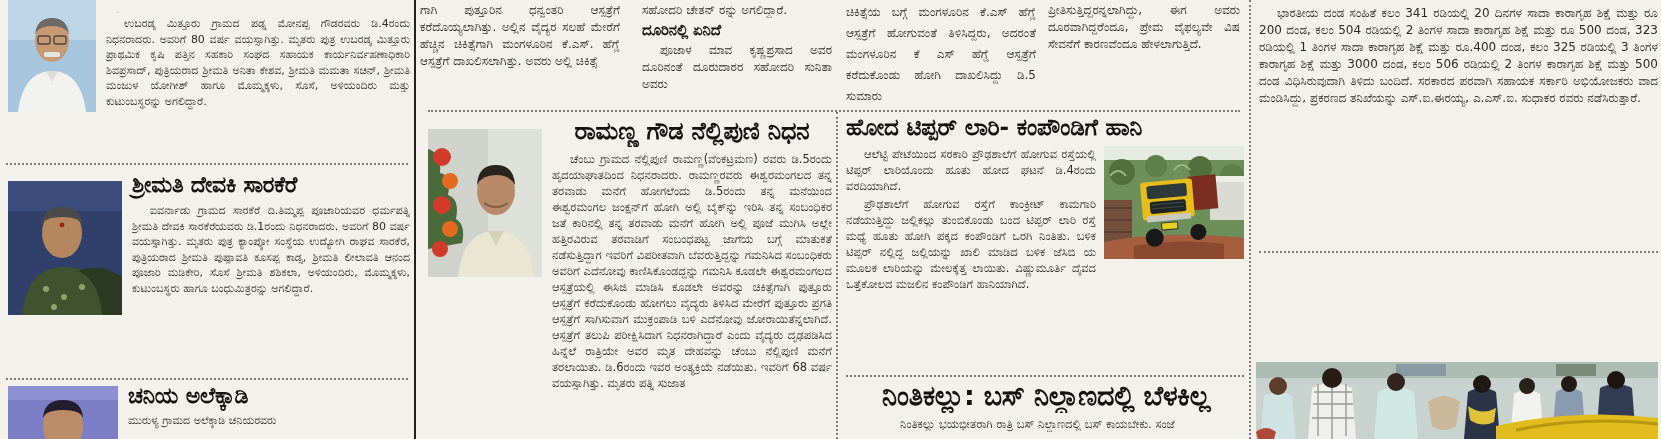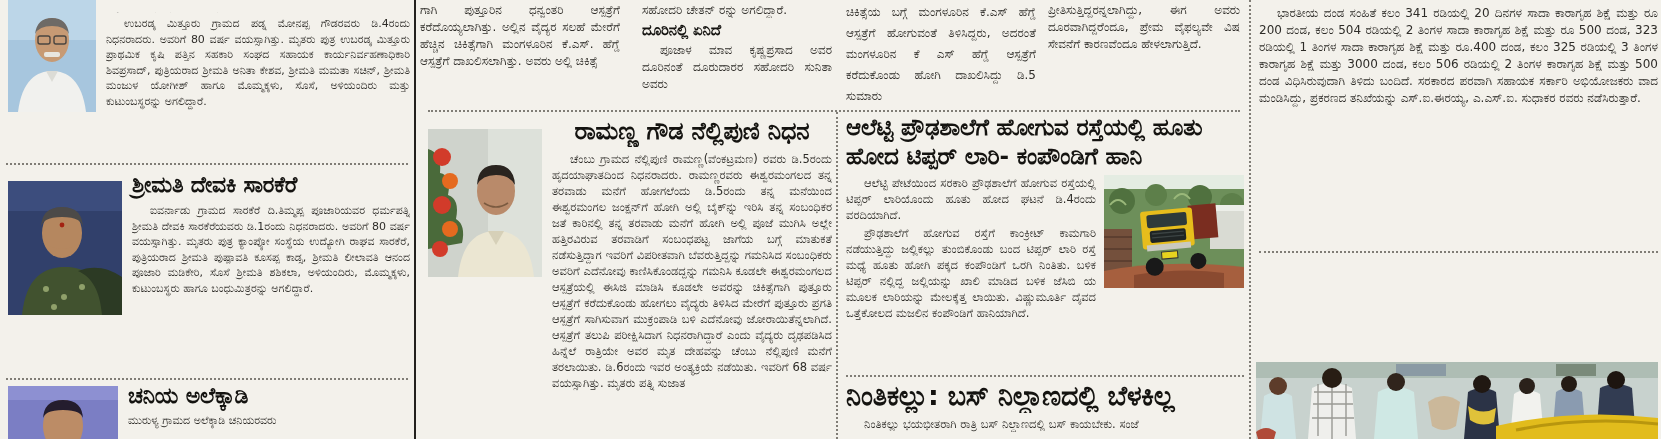--- a/index.html
+++ b/index.html
@@ -115,21 +115,20 @@
       <path d="M49,56 q1,-20 19,-20 q18,0 19,20 q-5,-10 -19,-10 q-14,0 -19,10" fill="#2a241f"></path>
       <path d="M56,74 q12,8 24,0" stroke="#7a5a40" stroke-width="1.6" fill="none"></path>
     </svg>
     <div class="headline nowrap" style="font-size:24px;line-height:32px;margin-top:2px;text-align:center;">ರಾಮಣ್ಣ ಗೌಡ ನೆಲ್ಲಿಪುಣಿ ನಿಧನ</div>
     <p class="body-text indent" style="margin:4px 0 0 0;font-size:11.5px;line-height:16px;">ಚೆಂಬು ಗ್ರಾಮದ ನೆಲ್ಲಿಪುಣಿ ರಾಮಣ್ಣ(ವೆಂಕಟ್ರಮಣ) ರವರು ಡಿ.5ರಂದು ಹೃದಯಾಘಾತದಿಂದ ನಿಧನರಾದರು. ರಾಮಣ್ಣರವರು ಈಶ್ವರಮಂಗಲದ ತನ್ನ ತರವಾಡು ಮನೆಗೆ ಹೋಗಲೆಂದು ಡಿ.5ರಂದು ತನ್ನ ಮನೆಯಿಂದ ಈಶ್ವರಮಂಗಲ ಜಂಕ್ಷನ್‌ಗೆ ಹೋಗಿ ಅಲ್ಲಿ ಬೈಕ್‌ನ್ನು ಇರಿಸಿ ತನ್ನ ಸಂಬಂಧಿಕರ ಜತೆ ಕಾರಿನಲ್ಲಿ ತನ್ನ ತರವಾಡು ಮನೆಗೆ ಹೋಗಿ ಅಲ್ಲಿ ಪೂಜೆ ಮುಗಿಸಿ ಅಲ್ಲೇ ಹತ್ತಿರವಿರುವ ತರವಾಡಿಗೆ ಸಂಬಂಧಪಟ್ಟ ಜಾಗೆಯ ಬಗ್ಗೆ ಮಾತುಕತೆ ನಡೆಸುತ್ತಿದ್ದಾಗ ಇವರಿಗೆ ವಿಪರೀತವಾಗಿ ಬೆವರುತ್ತಿದ್ದನ್ನು ಗಮನಿಸಿದ ಸಂಬಂಧಿಕರು ಅವರಿಗೆ ಎದೆನೋವು ಕಾಣಿಸಿಕೊಂಡದ್ದನ್ನು ಗಮನಿಸಿ ಕೂಡಲೇ ಈಶ್ವರಮಂಗಲದ ಆಸ್ಪತ್ರೆಯಲ್ಲಿ ಈಸಿಜಿ ಮಾಡಿಸಿ ಕೂಡಲೇ ಅವರನ್ನು ಚಿಕಿತ್ಸೆಗಾಗಿ ಪುತ್ತೂರು ಆಸ್ಪತ್ರೆಗೆ ಕರೆದುಕೊಂಡು ಹೋಗಲು ವೈದ್ಯರು ತಿಳಿಸಿದ ಮೇರೆಗೆ ಪುತ್ತೂರು ಪ್ರಗತಿ ಆಸ್ಪತ್ರೆಗೆ ಸಾಗಿಸುವಾಗ ಮುಕ್ರಂಪಾಡಿ ಬಳಿ ಎದೆನೋವು ಜೋರಾಯಿತೆನ್ನಲಾಗಿದೆ. ಆಸ್ಪತ್ರೆಗೆ ತಲುಪಿ ಪರೀಕ್ಷಿಸಿದಾಗ ನಿಧನರಾಗಿದ್ದಾರೆ ಎಂದು ವೈದ್ಯರು ದೃಢಪಡಿಸಿದ ಹಿನ್ನೆಲೆ ರಾತ್ರಿಯೇ ಅವರ ಮೃತ ದೇಹವನ್ನು ಚೆಂಬು ನೆಲ್ಲಿಪುಣಿ ಮನೆಗೆ ತರಲಾಯಿತು. ಡಿ.6ರಂದು ಇವರ ಅಂತ್ಯಕ್ರಿಯೆ ನಡೆಯಿತು. ಇವರಿಗೆ 68 ವರ್ಷ ವಯಸ್ಸಾಗಿತ್ತು. ಮೃತರು ಪತ್ನಿ ಸುಜಾತ</p>
   </div>
 
   <div class="abs vrule-dot" style="left:836px;top:112px;height:327px;"></div>
 
   <div class="abs" style="left:846px;top:113px;width:398px;height:258px;overflow:hidden;">
-    <div class="headline nowrap center" style="font-size:23px;line-height:29px;">ಆಲೆಟ್ಟಿ ಪ್ರೌಢಶಾಲೆಗೆ ಹೋಗುವ ರಸ್ತೆಯಲ್ಲಿ ಹೂತು</div>
     <div class="headline nowrap center" style="font-size:23px;line-height:29px;">ಹೋದ ಟಿಪ್ಪರ್ ಲಾರಿ- ಕಂಪೌಂಡಿಗೆ ಹಾನಿ</div>
     <svg class="photo-frame fr" width="140" height="113" viewBox="0 0 140 113" style="margin:4px 0 4px 8px;">
       <rect x="0" y="0" width="140" height="113" fill="#6d8f5a"></rect>
       <rect x="0" y="0" width="140" height="14" fill="#e4ece2"></rect>
       <circle cx="18" cy="26" r="13" fill="#50713f"></circle>
         <circle cx="52" cy="20" r="11" fill="#5d7f4a"></circle>
       <circle cx="96" cy="22" r="12" fill="#50713f"></circle>
         <circle cx="128" cy="30" r="12" fill="#5d7f4a"></circle>
       <path d="M6,30 q8,-10 16,0 M70,24 q8,-10 16,0" stroke="#9ab87a" stroke-width="2" fill="none"></path>
       <rect x="106" y="30" width="34" height="44" fill="#d9dbd3"></rect>
@@ -149,21 +148,21 @@
         <circle cx="48" cy="90" r="9" fill="#191919"></circle>
           <circle cx="92" cy="88" r="8" fill="#191919"></circle>
       </g>
     </svg>
     <p class="body-text indent" style="margin:4px 0 0 0;font-size:11.5px;line-height:16px;">ಆಲೆಟ್ಟಿ ಪೇಟೆಯಿಂದ ಸರಕಾರಿ ಪ್ರೌಢಶಾಲೆಗೆ ಹೋಗುವ ರಸ್ತೆಯಲ್ಲಿ ಟಿಪ್ಪರ್ ಲಾರಿಯೊಂದು ಹೂತು ಹೋದ ಘಟನೆ ಡಿ.4ರಂದು ವರದಿಯಾಗಿದೆ.</p>
     <p class="body-text indent" style="margin:2px 0 0 0;font-size:11.5px;line-height:16px;">ಪ್ರೌಢಶಾಲೆಗೆ ಹೋಗುವ ರಸ್ತೆಗೆ ಕಾಂಕ್ರೀಟ್ ಕಾಮಗಾರಿ ನಡೆಯುತ್ತಿದ್ದು ಜಲ್ಲಿಕಲ್ಲು ತುಂಬಿಕೊಂಡು ಬಂದ ಟಿಪ್ಪರ್ ಲಾರಿ ರಸ್ತೆ ಮಧ್ಯೆ ಹೂತು ಹೋಗಿ ಪಕ್ಕದ ಕಂಪೌಂಡಿಗೆ ಒರಗಿ ನಿಂತಿತು. ಬಳಿಕ ಟಿಪ್ಪರ್ ನಲ್ಲಿದ್ದ ಜಲ್ಲಿಯನ್ನು ಖಾಲಿ ಮಾಡಿದ ಬಳಿಕ ಜೆಸಿಬಿ ಯ ಮೂಲಕ ಲಾರಿಯನ್ನು ಮೇಲಕ್ಕೆತ್ತ ಲಾಯಿತು. ವಿಷ್ಣುಮೂರ್ತಿ ದೈವದ ಒತ್ತೆಕೋಲದ ಮಜಲಿನ ಕಂಪೌಂಡಿಗೆ ಹಾನಿಯಾಗಿದೆ.</p>
   </div>
 
   <div class="abs hrule-dot" style="left:846px;top:375px;width:398px;"></div>
 
-  <div class="abs" style="left:846px;top:379px;width:398px;height:60px;overflow:hidden;">
+  <div class="abs" style="left:882px;top:379px;width:398px;height:60px;overflow:hidden;">
     <div class="headline nowrap center" style="font-size:27px;line-height:34px;">ನಿಂತಿಕಲ್ಲು: ಬಸ್ ನಿಲ್ದಾಣದಲ್ಲಿ ಬೆಳಕಿಲ್ಲ</div>
     <p class="body-text indent" style="margin:3px 0 0 0;font-size:11.5px;line-height:16px;">ನಿಂತಿಕಲ್ಲು ಭಯಭೀತರಾಗಿ ರಾತ್ರಿ ಬಸ್ ನಿಲ್ದಾಣದಲ್ಲಿ ಬಸ್ ಕಾಯಬೇಕು. ಸಂಜೆ</p>
   </div>
 
   <div class="abs vrule-dot" style="left:1249px;top:0;height:439px;"></div>
 
   <div class="abs" style="left:1259px;top:1px;width:399px;height:247px;overflow:hidden;">
     <p class="body-text indent" style="margin:4px 0 0 0;font-size:12px;line-height:17px;">ಭಾರತೀಯ ದಂಡ ಸಂಹಿತೆ ಕಲಂ 341 ರಡಿಯಲ್ಲಿ 20 ದಿನಗಳ ಸಾದಾ ಕಾರಾಗೃಹ ಶಿಕ್ಷೆ ಮತ್ತು ರೂ 200 ದಂಡ, ಕಲಂ 504 ರಡಿಯಲ್ಲಿ 2 ತಿಂಗಳ ಸಾದಾ ಕಾರಾಗೃಹ ಶಿಕ್ಷೆ ಮತ್ತು ರೂ 500 ದಂಡ, 323 ರಡಿಯಲ್ಲಿ 1 ತಿಂಗಳ ಸಾದಾ ಕಾರಾಗೃಹ ಶಿಕ್ಷೆ ಮತ್ತು ರೂ.400 ದಂಡ, ಕಲಂ 325 ರಡಿಯಲ್ಲಿ 3 ತಿಂಗಳ ಕಾರಾಗೃಹ ಶಿಕ್ಷೆ ಮತ್ತು 3000 ದಂಡ, ಕಲಂ 506 ರಡಿಯಲ್ಲಿ 2 ತಿಂಗಳ ಕಾರಾಗೃಹ ಶಿಕ್ಷೆ ಮತ್ತು 500 ದಂಡ ವಿಧಿಸಿರುವುದಾಗಿ ತಿಳಿದು ಬಂದಿದೆ. ಸರಕಾರದ ಪರವಾಗಿ ಸಹಾಯಕ ಸರ್ಕಾರಿ ಅಭಿಯೋಜಕರು ವಾದ ಮಂಡಿಸಿದ್ದು, ಪ್ರಕರಣದ ತನಿಖೆಯನ್ನು ಎಸ್.ಐ.ಈರಯ್ಯ, ಎ.ಎಸ್.ಐ. ಸುಧಾಕರ ರವರು ನಡೆಸಿರುತ್ತಾರೆ.</p>
   </div>
 

